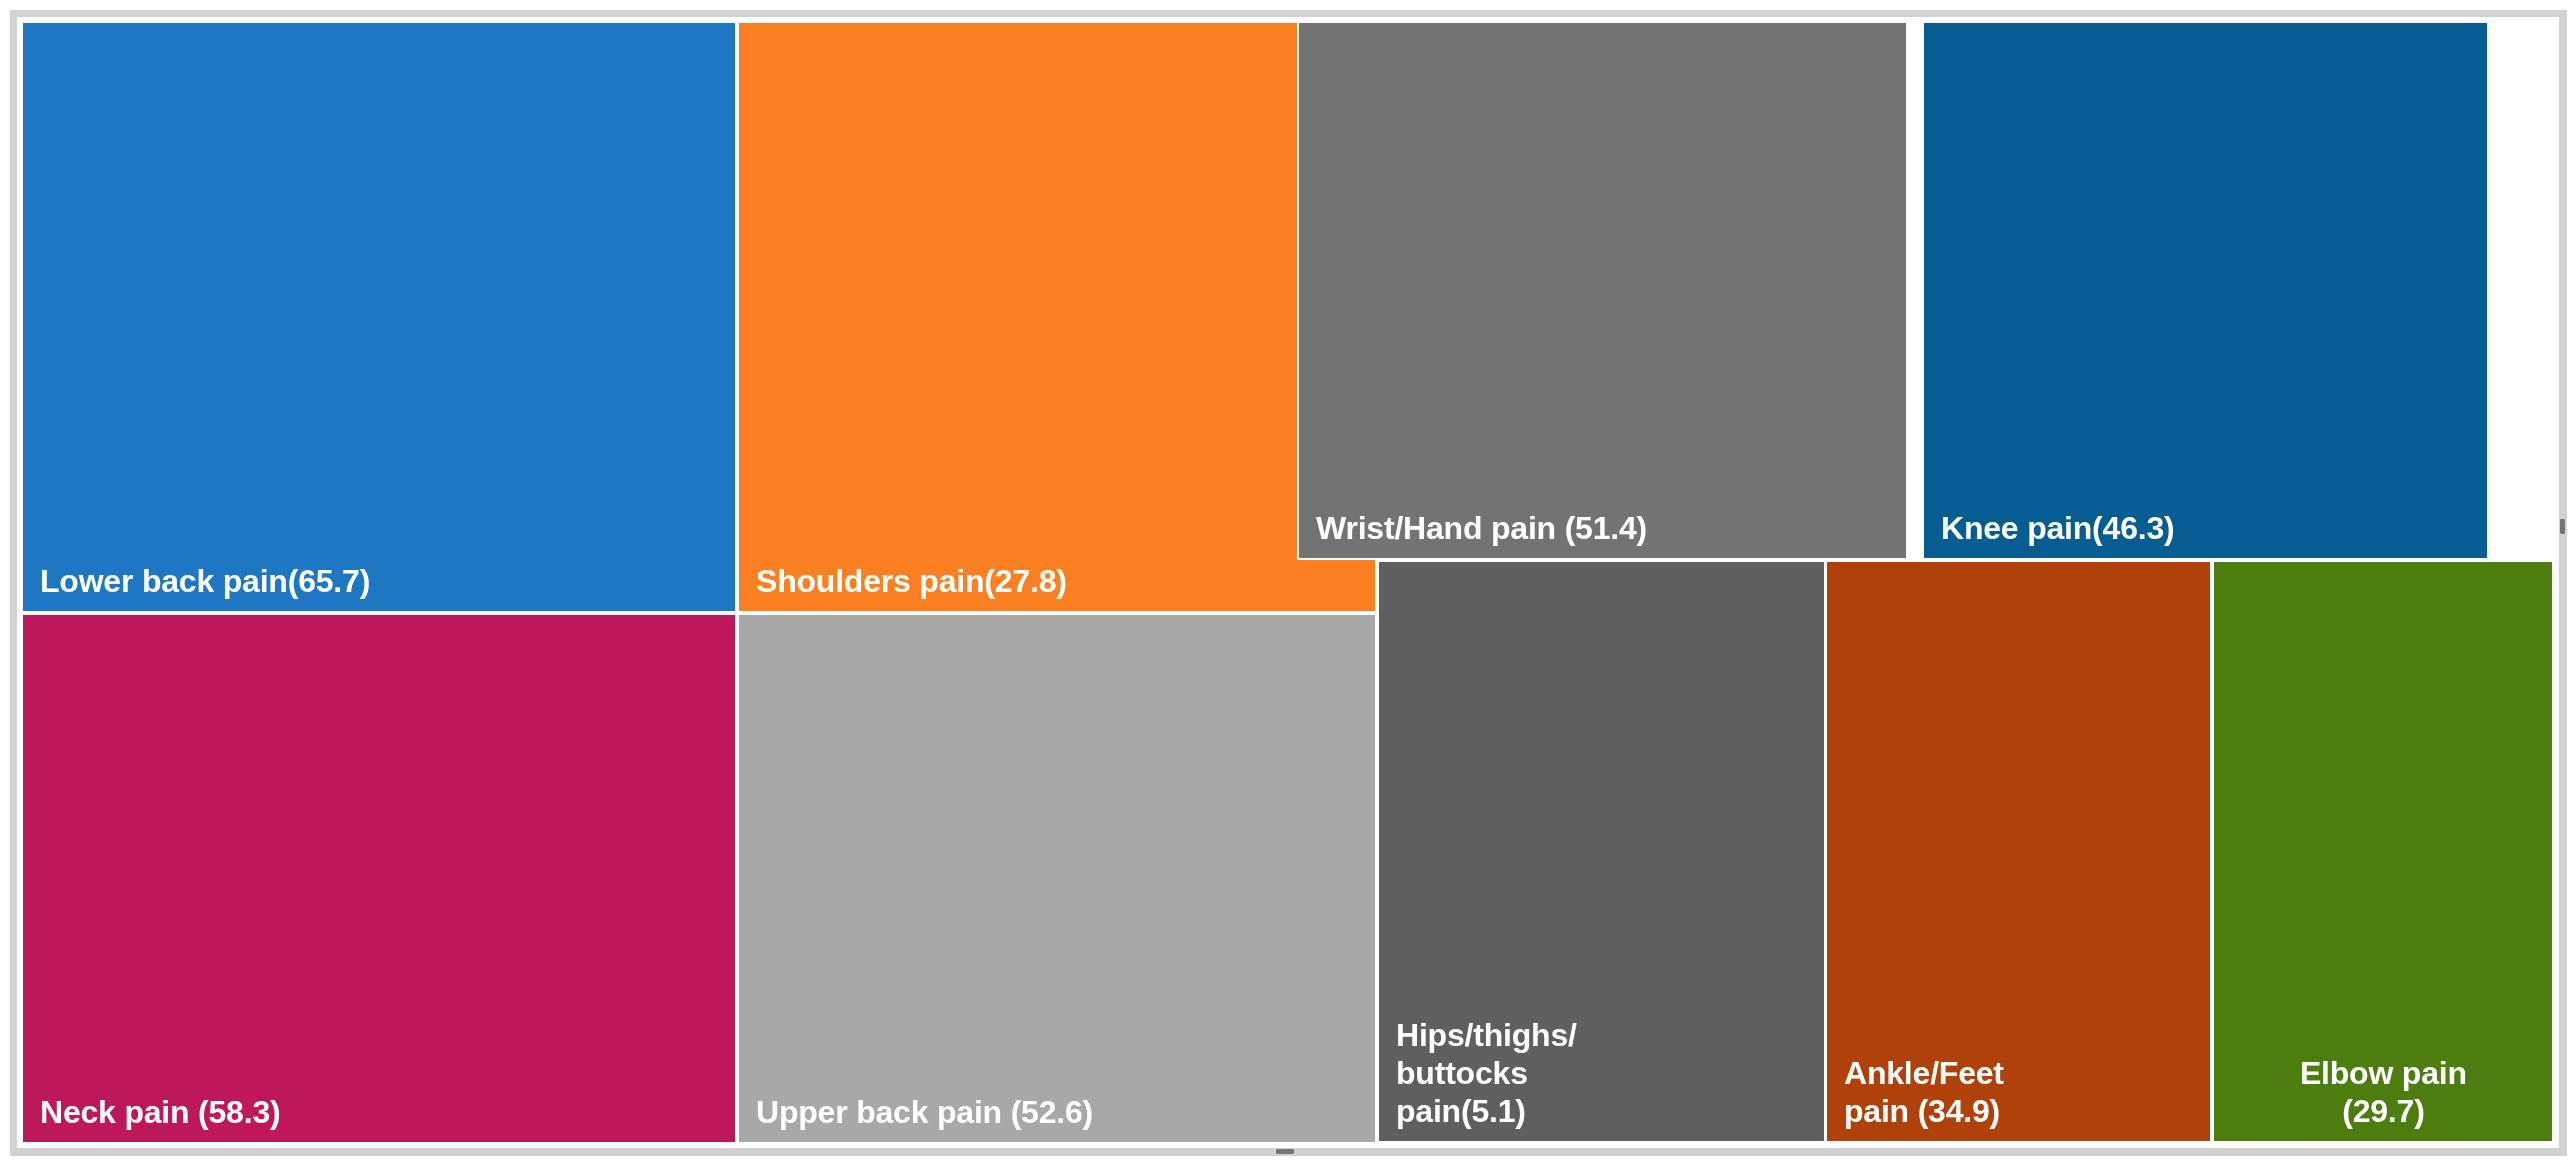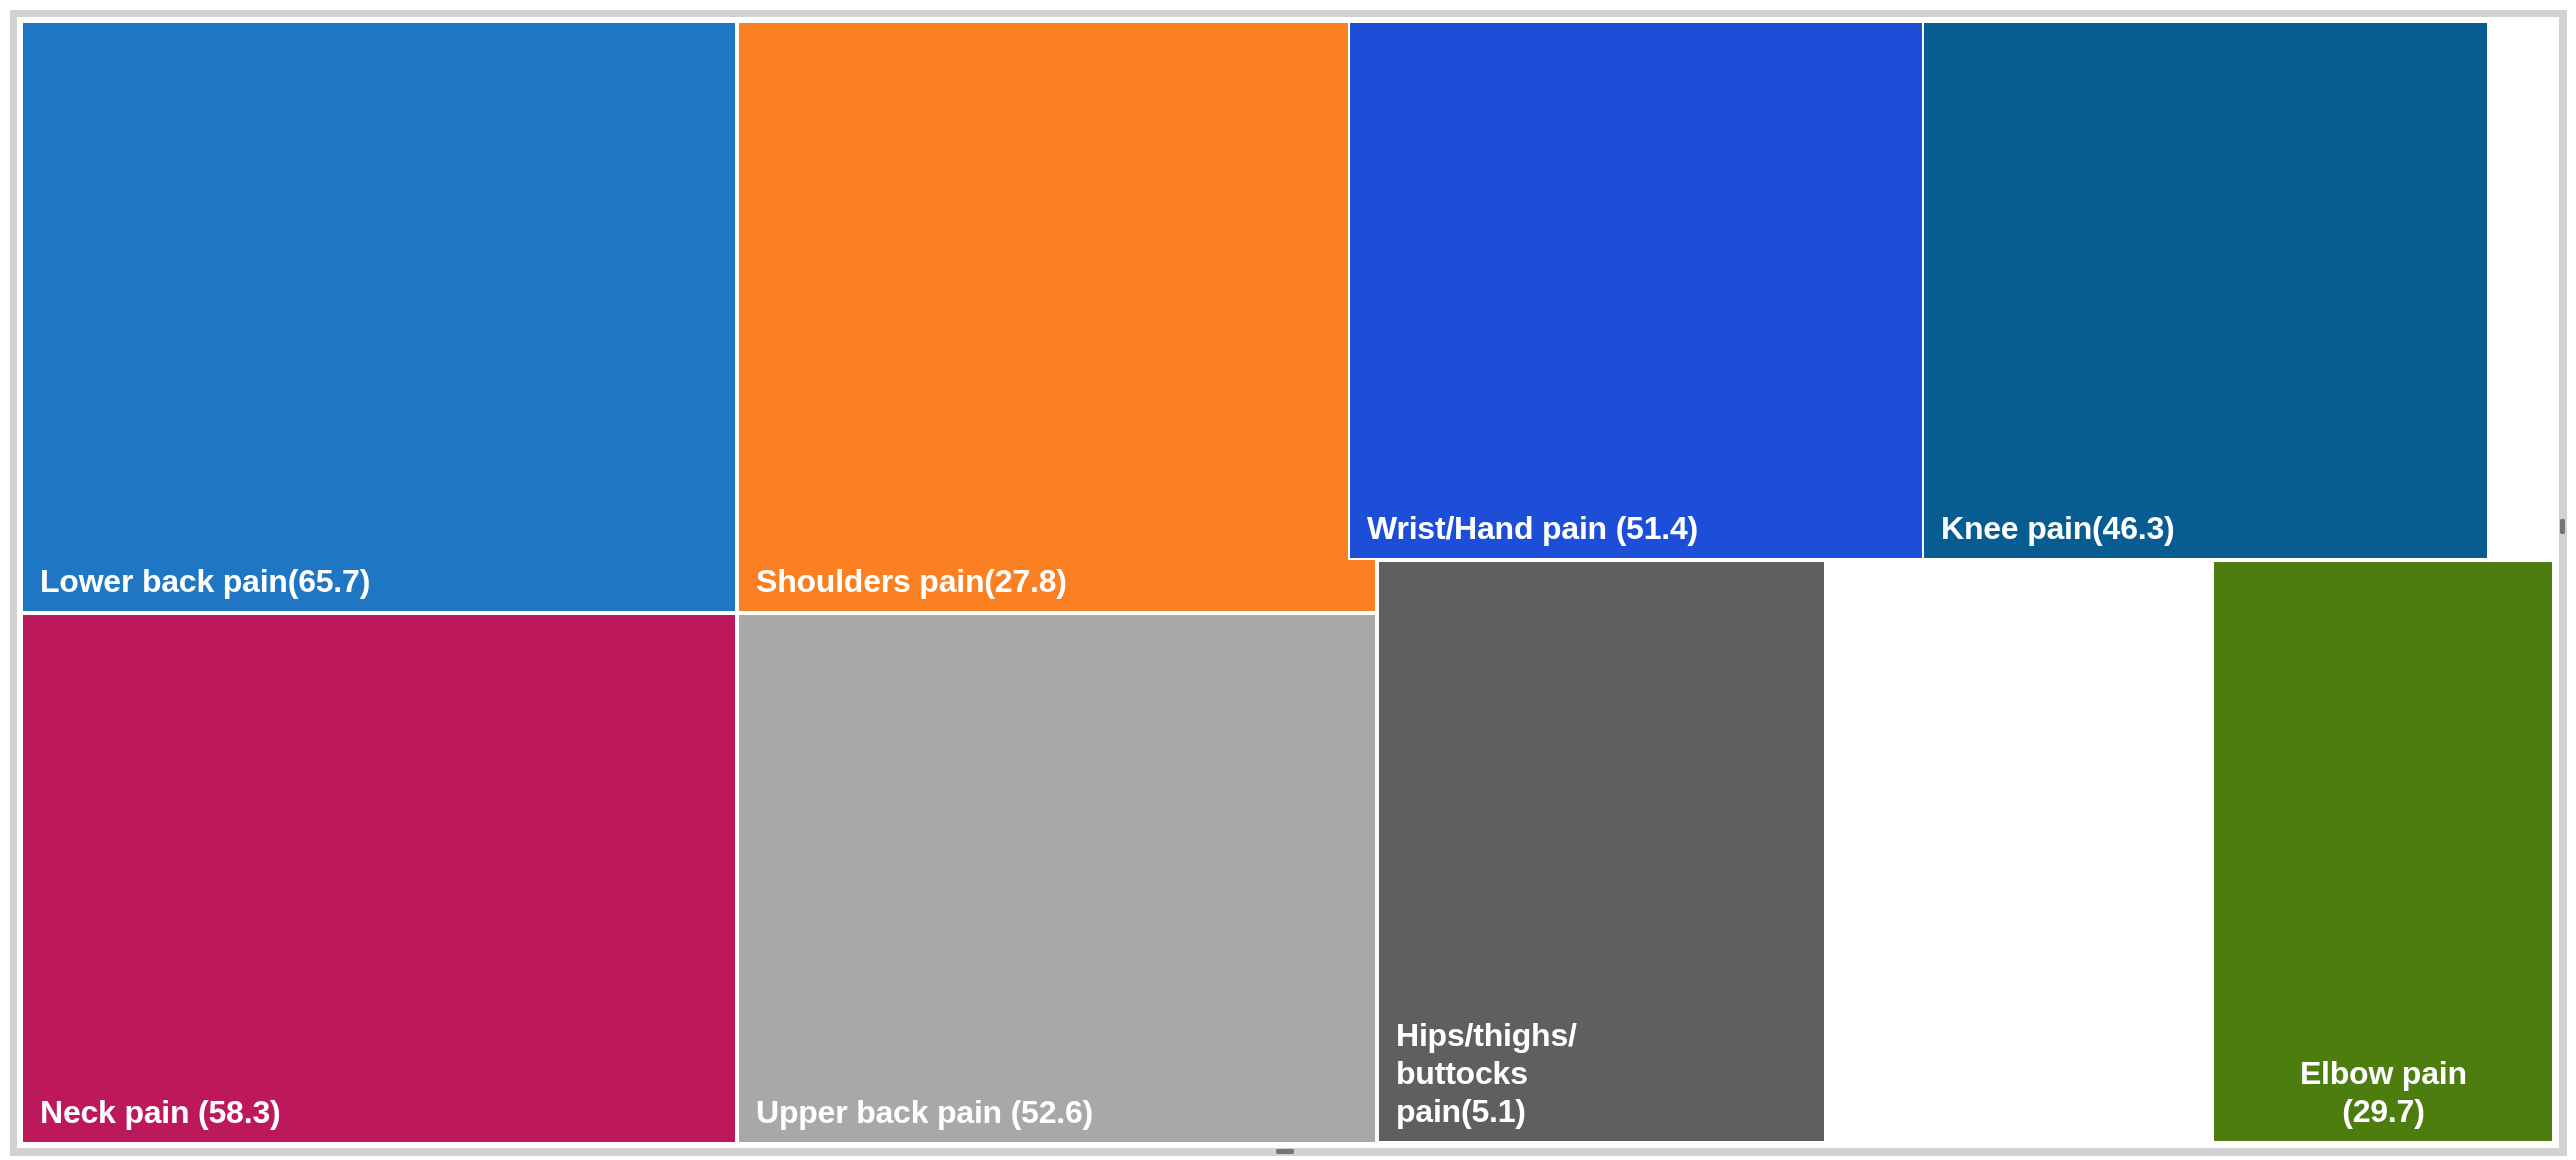--- a/index.html
+++ b/index.html
@@ -111,34 +111,38 @@
     </div>
 
     <div class="tile" style="left: 716px; top: 0px; width: 640px; height: 592px; background: rgb(250, 128, 34);">
       <div class="tile-label">Shoulders pain(27.8)</div>
     </div>
 
     <div class="tile" style="left: 716px; top: 592px; width: 640px; height: 531px; background: rgb(168, 168, 168);">
       <div class="tile-label">Upper back pain (52.6)</div>
     </div>
 
-    <div class="tile" style="left: 1327px; top: 0px; width: 611px; height: 539px; background: #1d4ed8;">
+    <div class="tile" style="left: 1276px; top: 0px; width: 611px; height: 539px; background: #737373;">
       <div class="tile-label">Wrist/Hand pain (51.4)</div>
     </div>
 
     <div class="tile" style="left: 1356px; top: 539px; width: 449px; height: 583px; background: rgb(95, 95, 95);">
       <div class="tile-label">Hips/thighs/
 buttocks
 pain(5.1)</div>
     </div>
 
     <div class="tile" style="left: 1901px; top: 0px; width: 567px; height: 539px; background: rgb(7, 92, 146);">
       <div class="tile-label">Knee pain(46.3)</div>
     </div>
 
+    <div class="tile" style="left: 1804px; top: 539px; width: 387px; height: 583px; background: rgb(176, 65, 10);">
+      <div class="tile-label">Ankle/Feet
+pain (34.9)</div>
+    </div>
 
     <div class="tile" style="left: 2191px; top: 539px; width: 342px; height: 583px; background: #4d7c0f;">
       <div class="tile-label center">Elbow pain
 (29.7)</div>
     </div>
 
   </div>
 </div>
 
 

